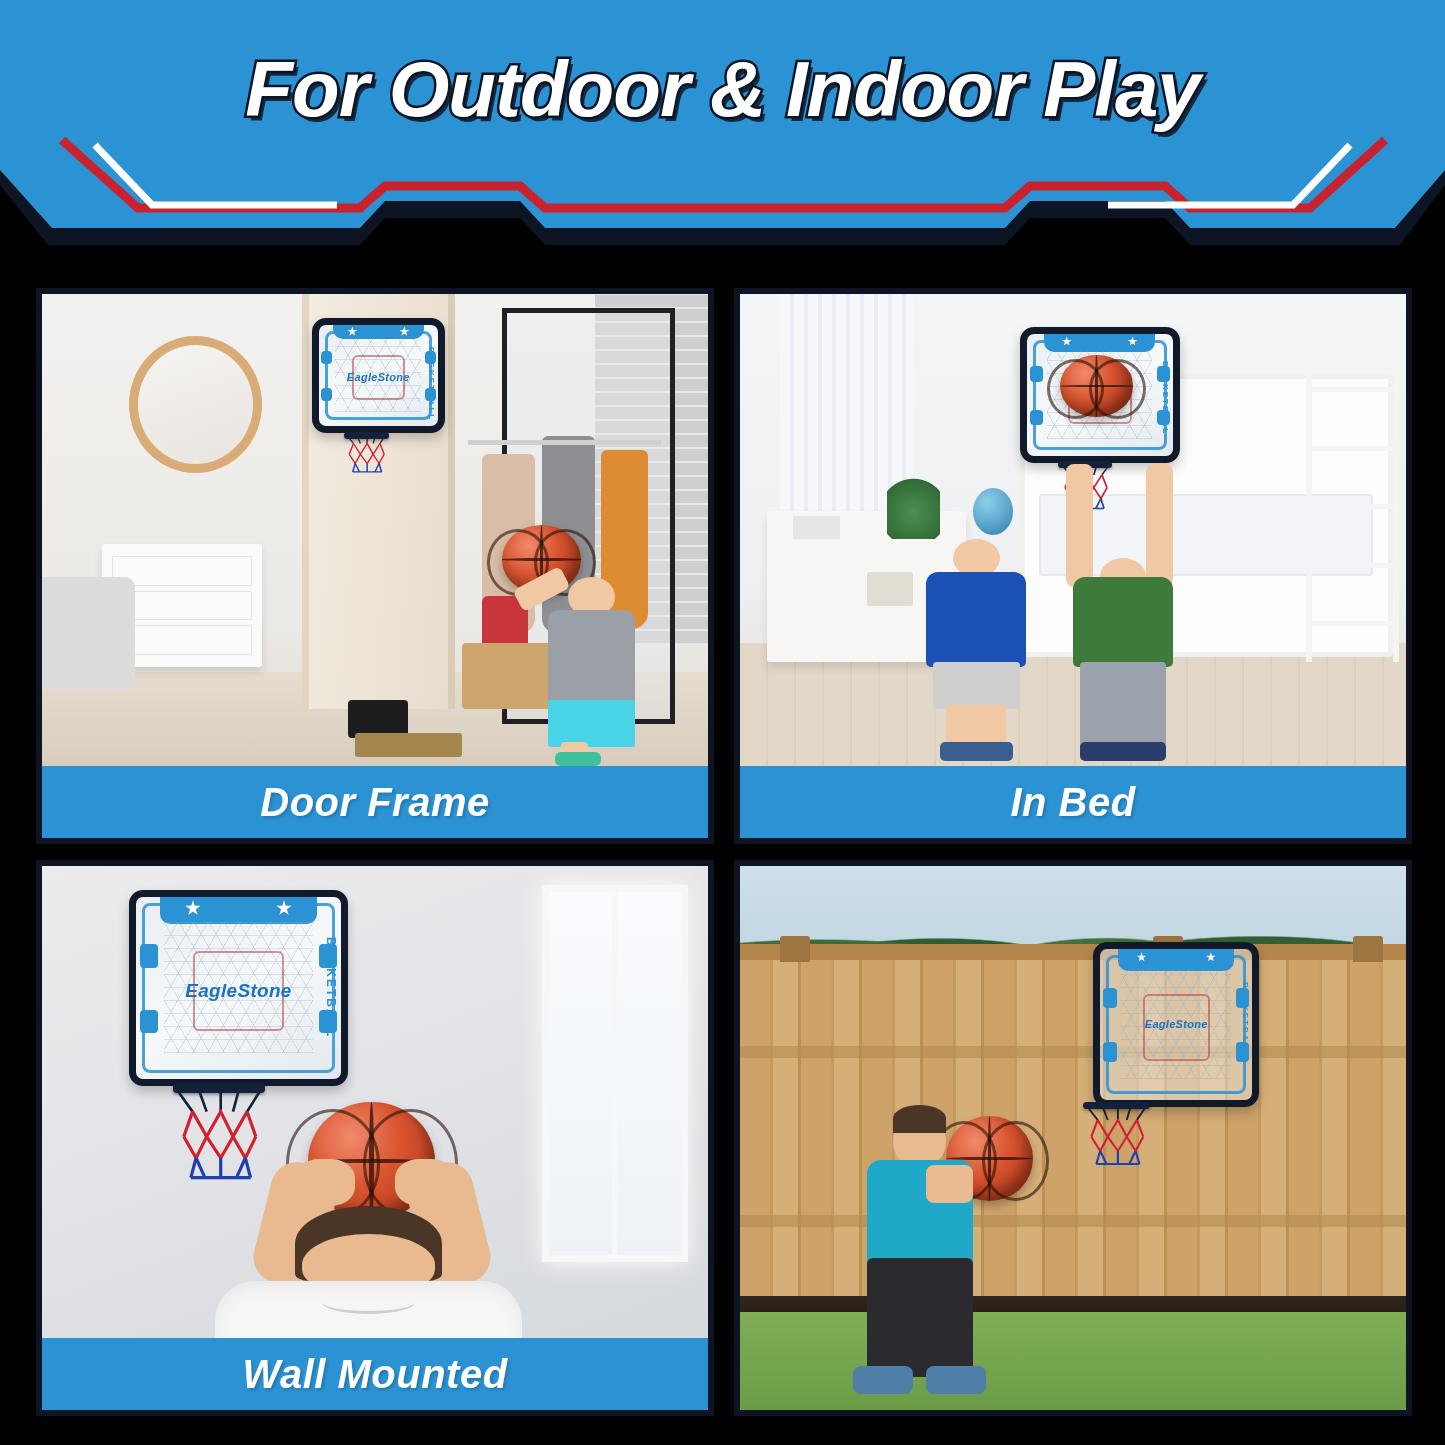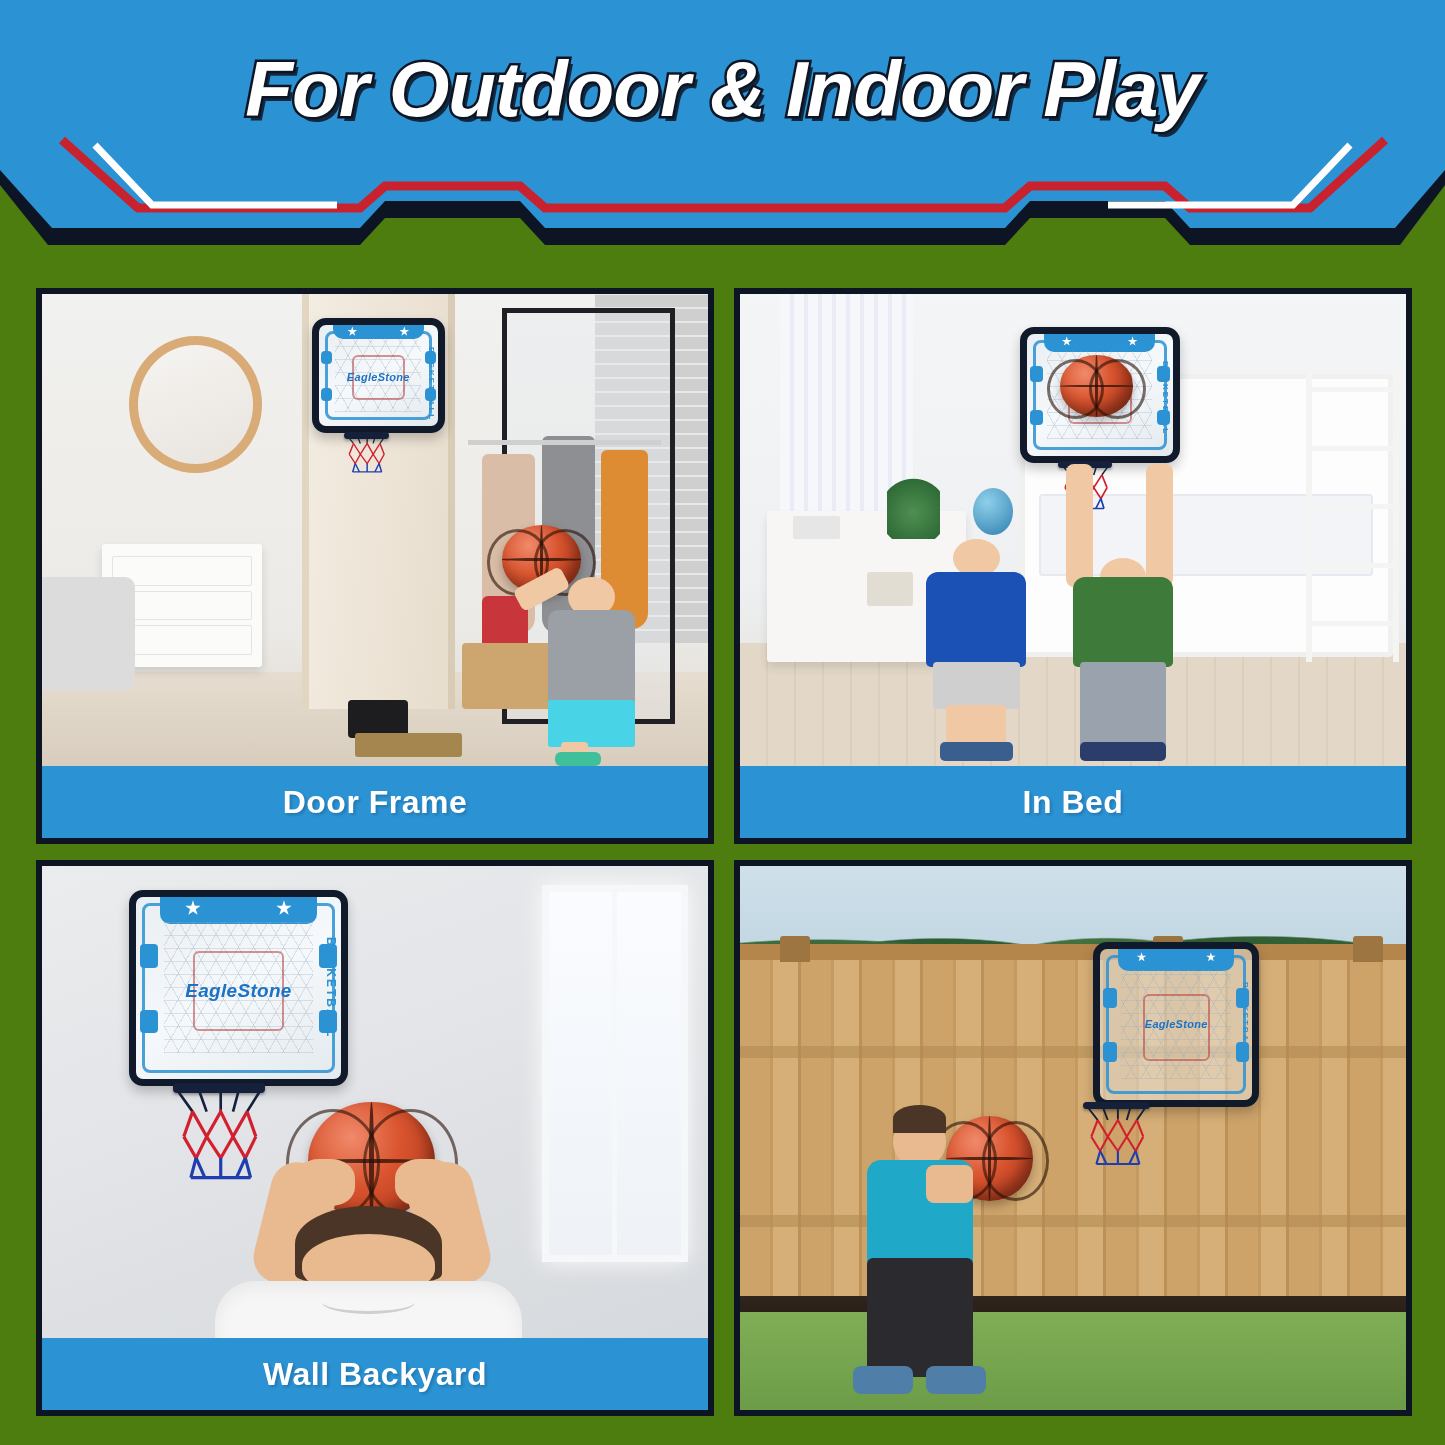--- a/index.html
+++ b/index.html
@@ -1,19 +1,19 @@
 <!DOCTYPE html>
 <html><head>
 <meta charset="utf-8">
 <style>
   * { margin:0; padding:0; box-sizing:border-box; }
   html,body { width:1445px; height:1445px; background:#ffffff; overflow:hidden;
               font-family:"Liberation Sans", sans-serif; }
 
-  #root { position:relative; width:1445px; height:1445px; background:#4d7c0f; }
+  #root { position:relative; width:1445px; height:1445px; background:#000000; }
 
   
   .banner { position:absolute; left:0; top:0; width:1445px; height:250px; }
   .banner svg { display:block; }
 
   .banner-title {
     position:absolute; left:0; top:44px; width:1445px; text-align:center;
     font-size:78px; font-weight:bold; font-style:italic; letter-spacing:-1px;
     color:#ffffff;
     -webkit-text-stroke:5px #0d1524;
@@ -27,21 +27,21 @@
           display:grid; grid-template-columns:678px 678px; grid-template-rows:556px 556px;
           column-gap:20px; row-gap:16px; }
 
   .card { position:relative; border:6px solid #0d1524; background:#fff;
           overflow:hidden; display:flex; flex-direction:column; }
 
   .photo { position:relative; flex:1 1 auto; overflow:hidden; }
 
   .caption { flex:0 0 72px; background:#2b92d4; display:flex;
              align-items:center; justify-content:center; }
-  .caption span { font-size:32px; font-weight:bold; 
+  .caption span { font-size:40px; font-weight:bold; font-style:italic;
                   color:#ffffff; letter-spacing:.5px;
                   text-shadow:2px 2px 3px rgba(0,0,0,.18); }
 
   
   .scene { position:absolute; inset:0; }
 
   
   .hoop { position:absolute; }
   .board { position:relative; width:100%; height:72%;
            background:linear-gradient(150deg,#e9eef2 0%,#f6f9fb 50%,#e3e9ee 100%);
@@ -403,21 +403,21 @@
           <div class="man-arm" style="left:56%;top:63%;width:10%;height:26%;transform:rotate(-14deg);"></div>
           <div class="hand" style="left:38%;top:62%;width:9%;height:10%;"></div>
           <div class="hand" style="left:53%;top:62%;width:9%;height:10%;"></div>
           <div class="man-hair" style="left:38%;top:72%;width:22%;height:16%;"></div>
           <div class="man-head" style="left:39%;top:78%;width:20%;height:13%;"></div>
           <div class="man-body" style="left:26%;top:88%;width:46%;height:14%;"></div>
           <div class="shape" style="left:42%;top:90%;width:14%;height:5%;border-bottom:3px solid #cfcfcf;border-radius:0 0 50% 50%;"></div>
         </div>
       </div>
       <div class="caption">
-        <span>Wall Backyard</span>
+        <span>Wall Mounted</span>
       </div>
     </div>
 
     <div class="card c4">
       <div class="photo">
         <div class="scene">
           <div class="trees"></div>
           <div class="grass"></div>
           <div class="mulch"></div>
           <div class="fence">

